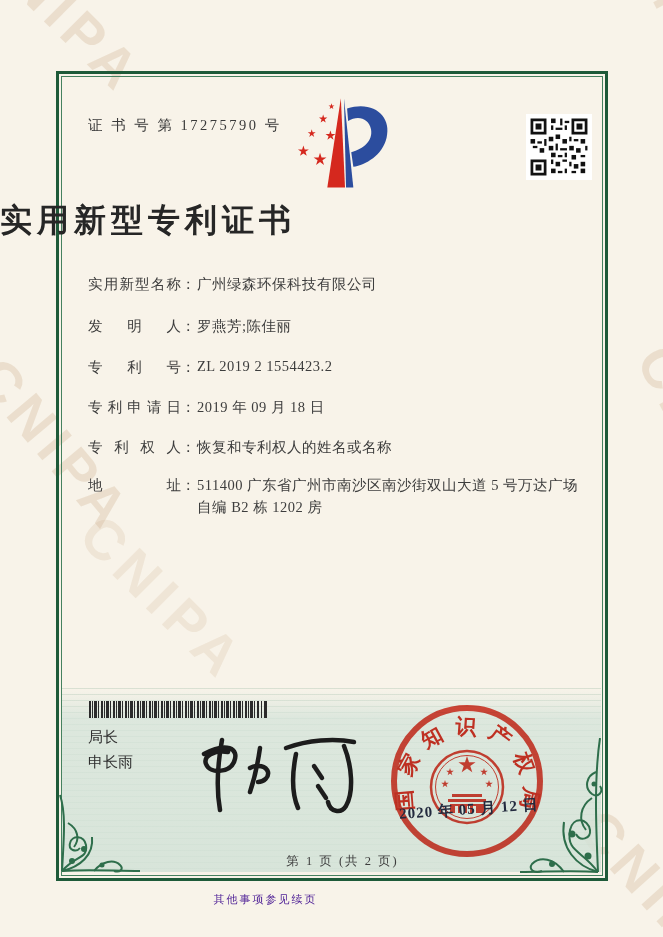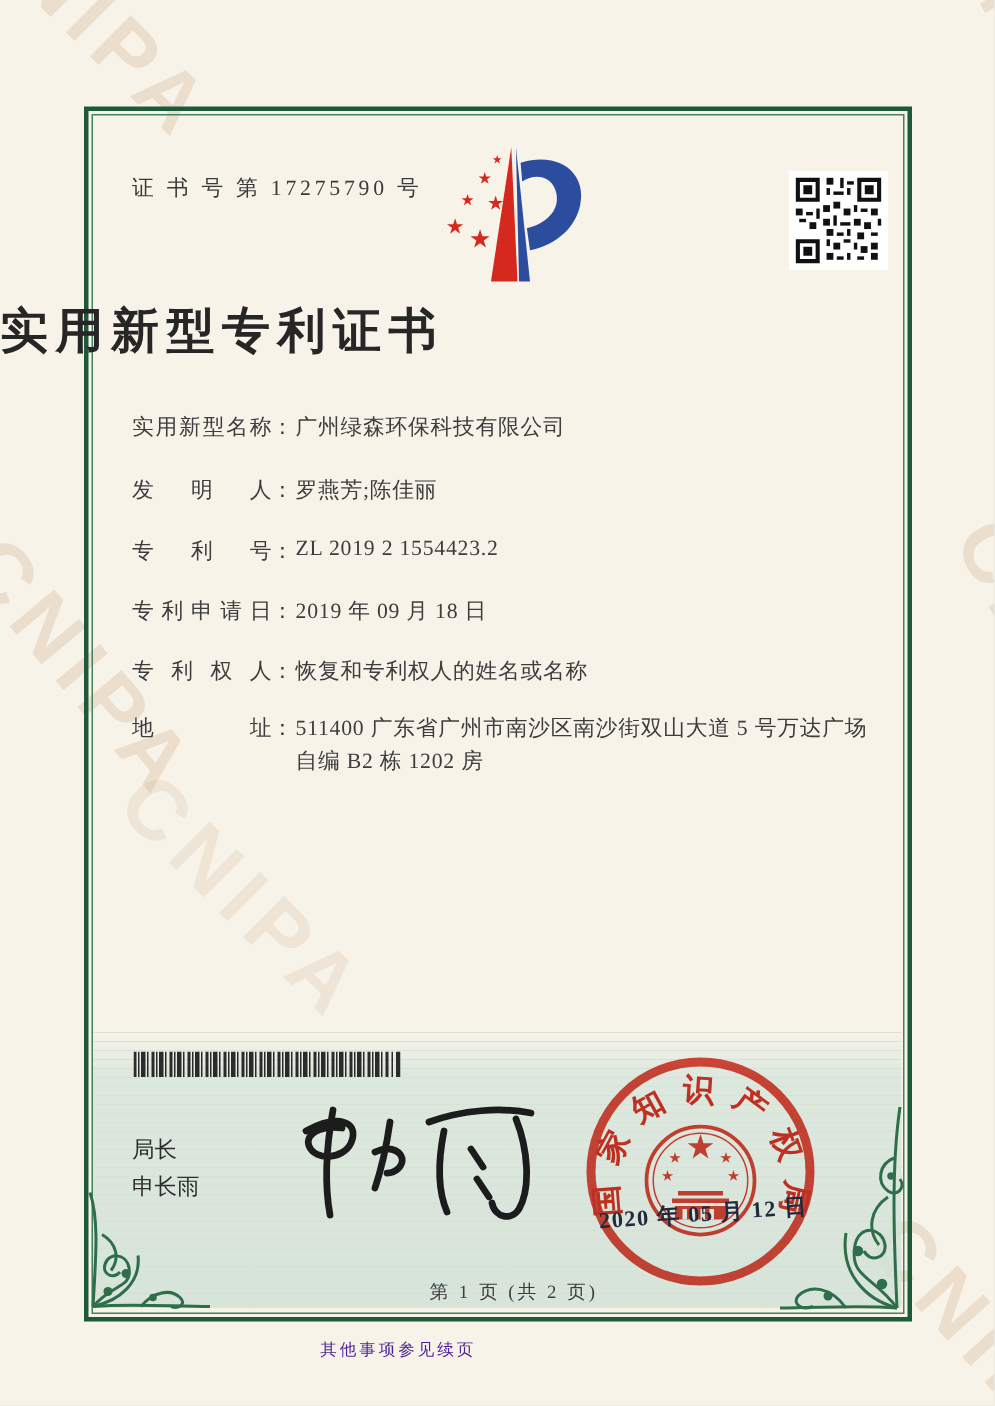--- a/index.html
+++ b/index.html
@@ -20,21 +20,21 @@
   .row{position:absolute;left:88px;font-size:14.5px;color:#3d3d3d;white-space:nowrap;}
   .flabel{display:inline-block;width:93px;text-align:justify;text-align-last:justify;vertical-align:top;font-family:Liberation Mono, monospace;}
   .fcolon{display:inline-block;width:16px;vertical-align:top;}
   .fvalue{display:inline-block;vertical-align:top;letter-spacing:.5px;}
   .addr2{position:absolute;left:197px;top:498px;font-size:14.5px;letter-spacing:.5px;text-align:center;}
   .grant-no{position:absolute;left:345px;top:0;}
   .paras{position:absolute;left:88px;top:541px;width:489px;font-size:14.5px;line-height:25px;
          text-align:justify;color:#3d3d3d;}
   .paras p{margin:0;text-indent:2em;}
   .barcode{position:absolute;left:89px;top:701px;width:178px;height:17px;}
-  .signer{position:absolute;left:88px;top:754px;font-family:"Liberation Sans",sans-serif;
+  .signer{position:absolute;left:88px;top:724px;font-family:"Liberation Sans",sans-serif;
           font-size:15px;color:#2e2e2e;line-height:25px;}
   .sig{position:absolute;left:188px;top:726px;width:178px;height:96px;}
   .seal{position:absolute;left:388px;top:702px;width:158px;height:158px;mix-blend-mode:multiply;opacity:.95;}
   .seal-date{position:absolute;left:390px;top:800px;width:158px;text-align:center;font-size:15px;
              letter-spacing:1px;color:#232a3e;transform:rotate(-4deg);font-weight:bold;}
   .orn{position:absolute;pointer-events:none;}
   .page-info{position:absolute;left:0;top:853px;width:663px;text-align:center;font-size:12.5px;color:#3d3d3d;letter-spacing:2px;padding-left:11px;}
   .continuation{position:absolute;left:0;top:892px;width:531px;text-align:center;font-size:11px;color:#4c1d95;letter-spacing:2px;}
 </style>
 </head>

